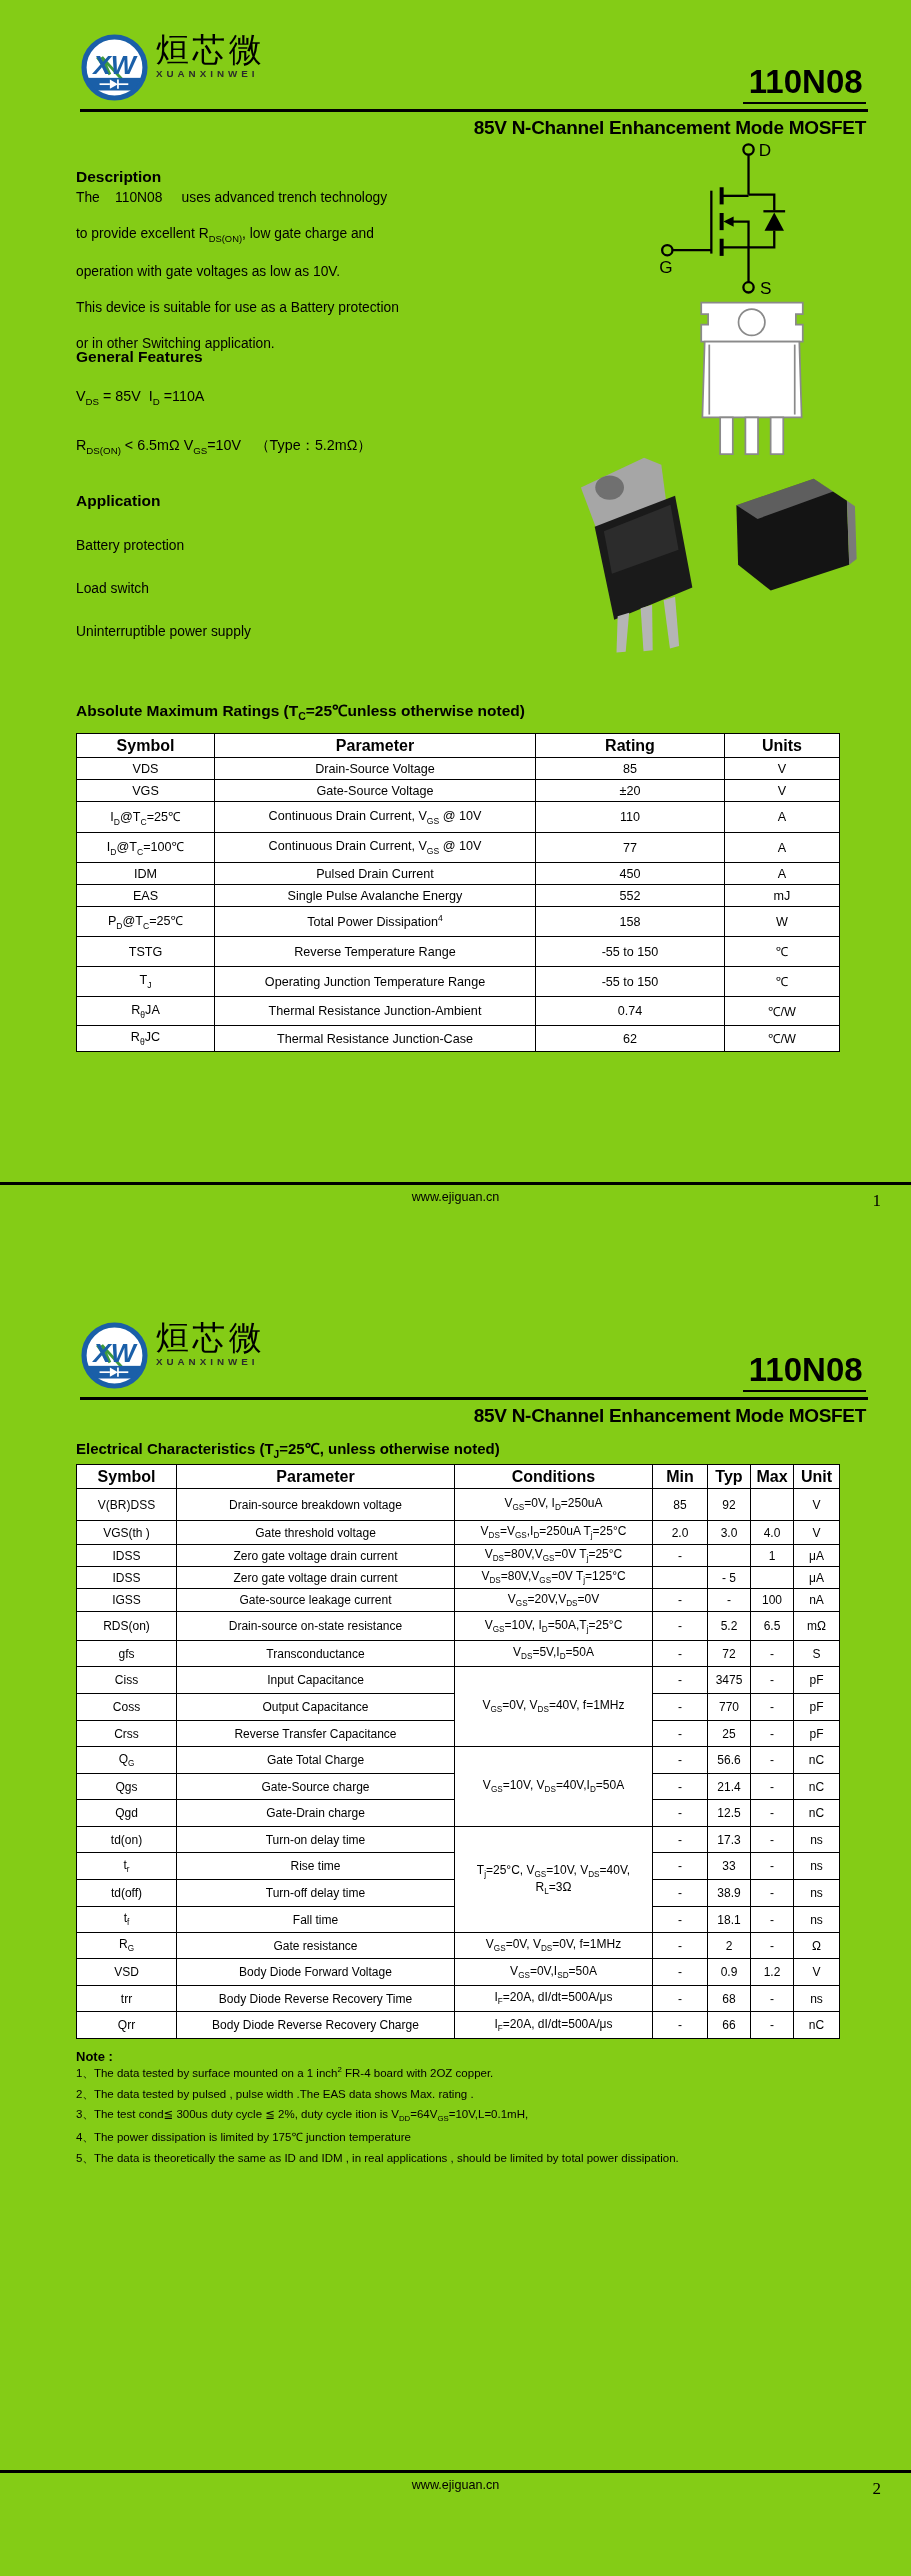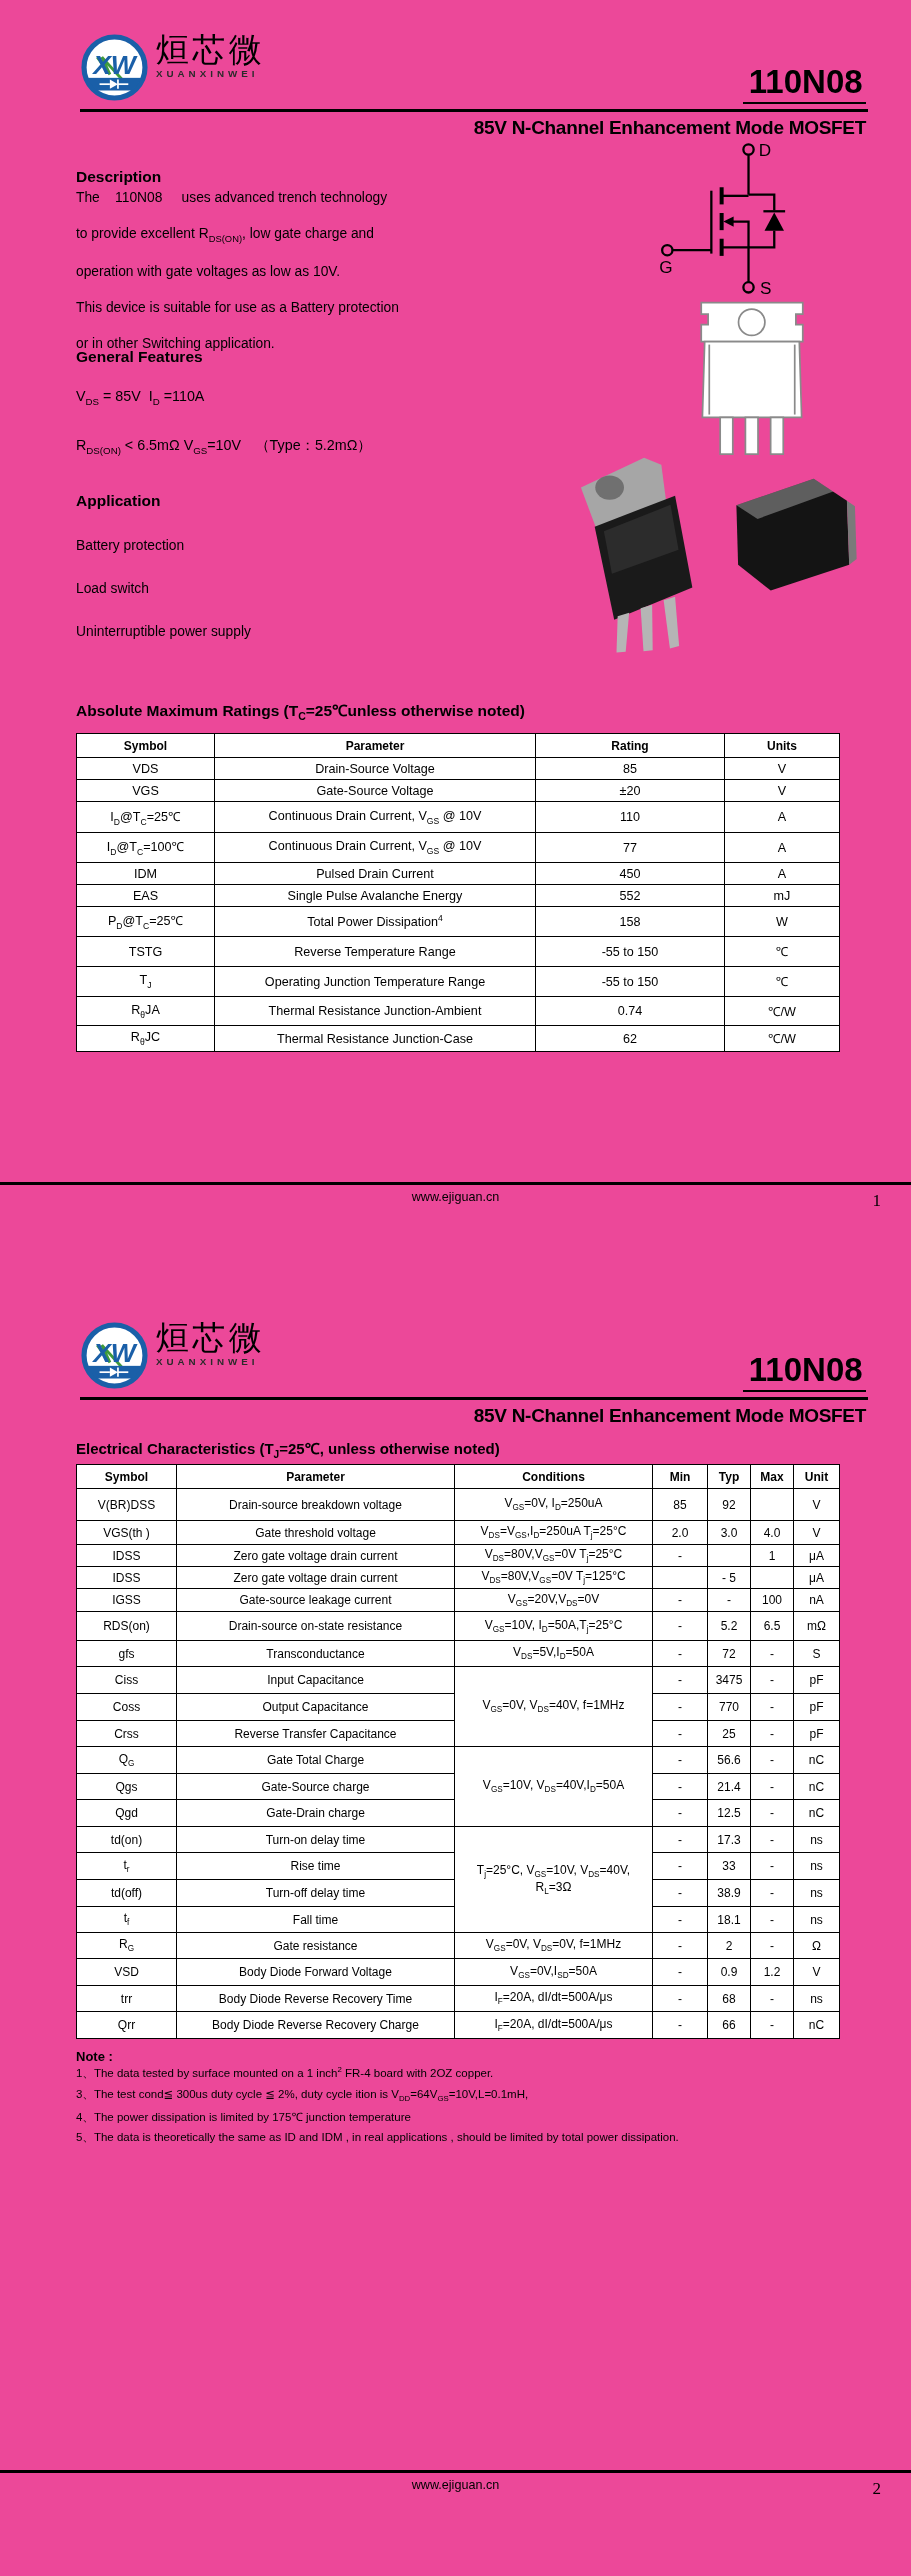--- a/index.html
+++ b/index.html
@@ -1,19 +1,19 @@
 <!DOCTYPE html>
 <html style="font-size:9.2px"><head>
 <meta charset="utf-8">
 <style>
   * { box-sizing: border-box; margin: 0; padding: 0; }
   html,body { background:#ffffff; }
   body { width:911px; font-family:"Liberation Sans", sans-serif; color:#000; }
 
-  .page { position:relative; width:911px; height:1288px; background:#ec4899; overflow:hidden; }
+  .page { position:relative; width:911px; height:1288px; background:#84cc16; overflow:hidden; }
 
   
   .logo { position:absolute; left:80px; top:33px; display:flex; align-items:flex-start; gap:6.9px; }
   .logo-text { display:flex; flex-direction:column; }
   .logo-cn { font-size:33px; font-weight:400; letter-spacing:3.4px; line-height:1.05; font-family:"DejaVu Sans", sans-serif; }
   .logo-en { font-size:9.8px; font-weight:600; letter-spacing:4px; color:#2b2b2b; margin-top:0.6px; }
 
   .part-number { position:absolute; right:45px; top:63px; font-size:33px; font-weight:700; line-height:1.15;
                  border-bottom:2.9px solid #000; padding:0 3.4px 0.6px 5.7px; }
   .hdr-rule { position:absolute; left:80px; right:43px; top:109px; height:2.9px; background:#000; }
@@ -27,21 +27,21 @@
   #gf-body .body-line { font-size:14.3px; margin-bottom:29px; }
   #app-body .body-line { margin-bottom:28px; }
   sub { font-size:68%; }
   sup { font-size:68%; }
 
   
   table.ds { border-collapse:collapse; table-layout:fixed; position:absolute; left:76px;
              background:#fff; border:1.7px solid #000; }
   table.ds th, table.ds td { border:1.1px solid #000; text-align:center; vertical-align:middle;
                              padding:1.1px 3.4px; overflow:hidden; }
-  table.ds th { font-size:12px; font-weight:700; border-bottom:1.7px solid #000; }
+  table.ds th { font-size:16px; font-weight:700; border-bottom:1.7px solid #000; }
   table.ds td { font-size:12.6px; }
   #amr-table { width:763px; top:733px; }
   #elec-table { width:763px; top:176px; }
   #elec-table td { font-size:12px; }
 
   
   #note-h { position:absolute; left:76px; top:761px; font-size:13px; font-weight:700; }
   #notes { position:absolute; left:76px; top:777px; width:769px; }
   #notes .note-line { font-size:11.5px; margin-bottom:5.7px; white-space:pre-wrap; }
 
@@ -489,20 +489,21 @@
           <td>66</td>
           <td>-</td>
           <td>nC</td>
         </tr>
       </tbody>
   </table>
 
   <div id="note-h">Note :</div>
   <div id="notes">
     <div class="note-line">1、The data tested by surface mounted on a 1 inch<sup>2</sup> FR-4 board with 2OZ copper.</div>
+    <div class="note-line">2、The data tested by pulsed , pulse width .The EAS data shows Max. rating .</div>
     <div class="note-line">3、The test cond≦ 300us duty cycle ≦ 2%, duty cycle ition is V<sub>DD</sub>=64V<sub>GS</sub>=10V,L=0.1mH,</div>
     <div class="note-line">4、The power dissipation is limited by 175℃ junction temperature</div>
     <div class="note-line">5、The data is theoretically the same as ID and IDM , in real applications , should be limited by total power dissipation.</div>
   </div>
 
   <div class="footer-rule"></div>
   <div class="footer-url">www.ejiguan.cn</div>
   <div class="footer-page">2</div>
 </div>
 

